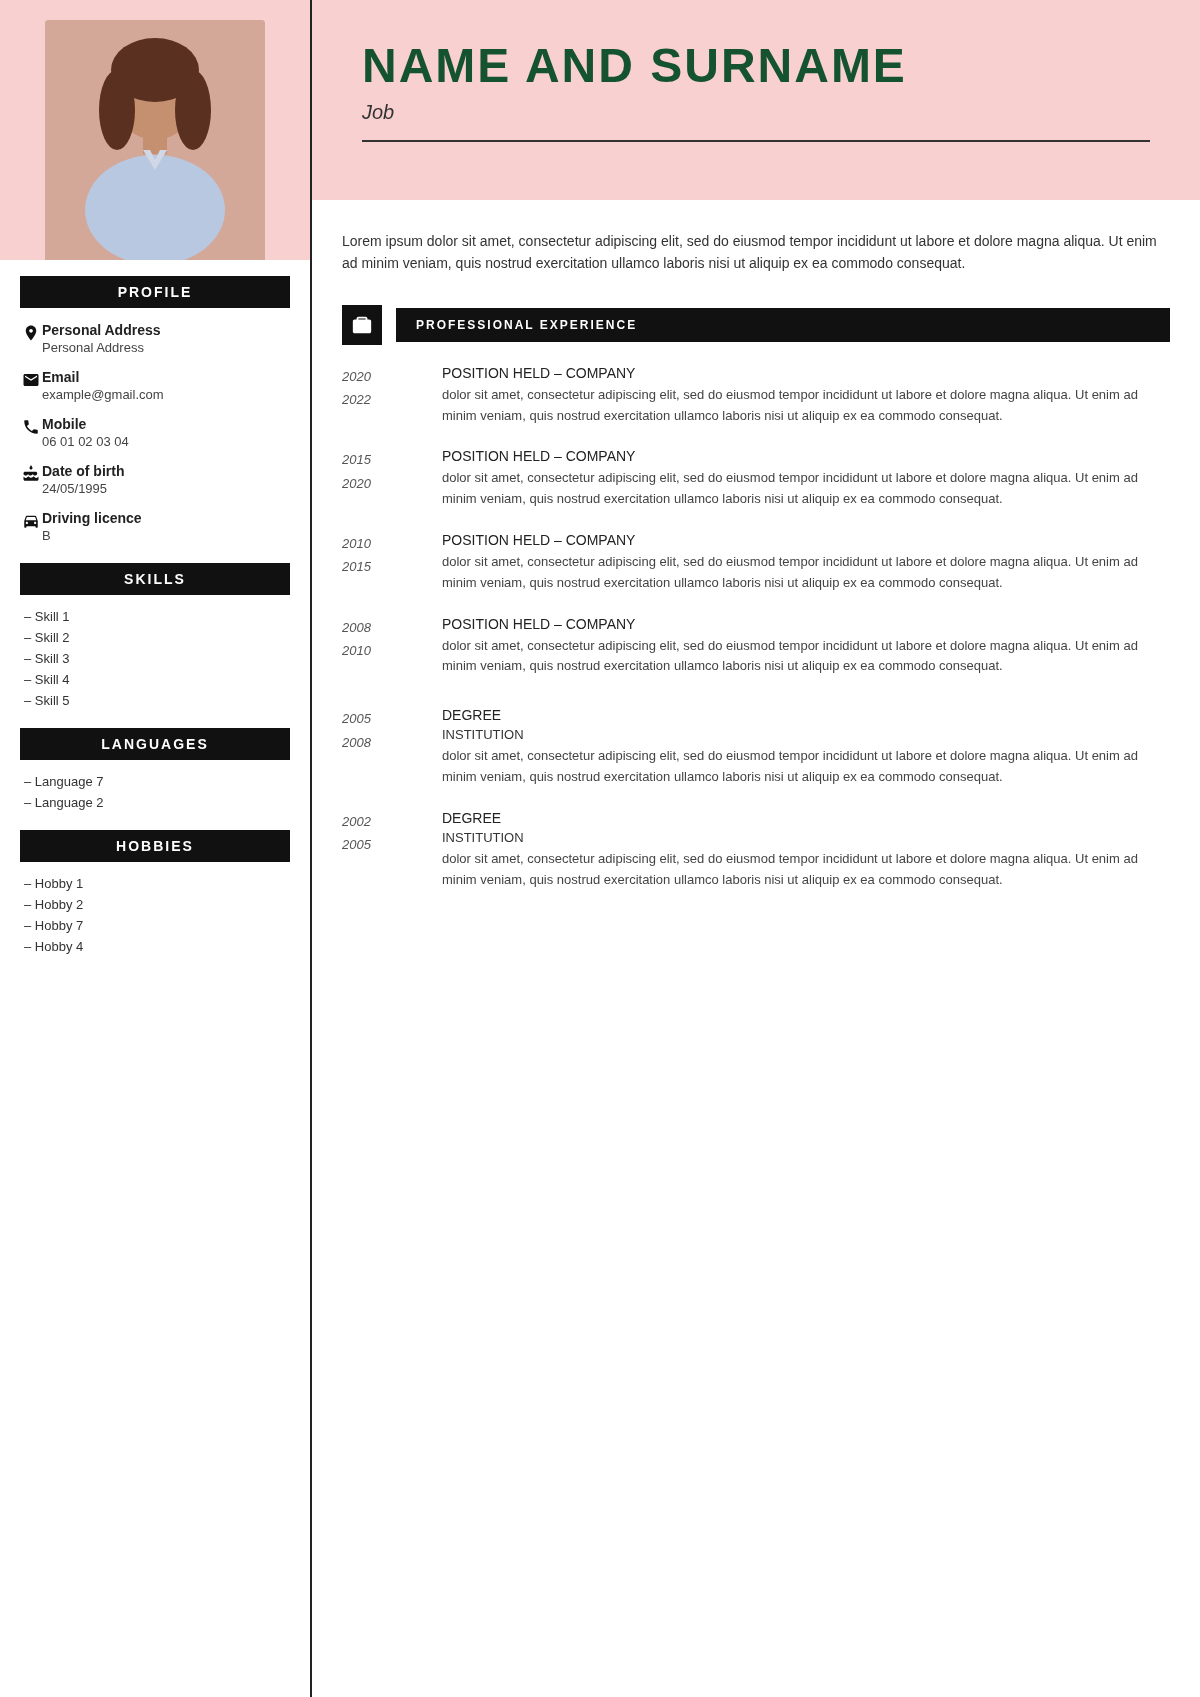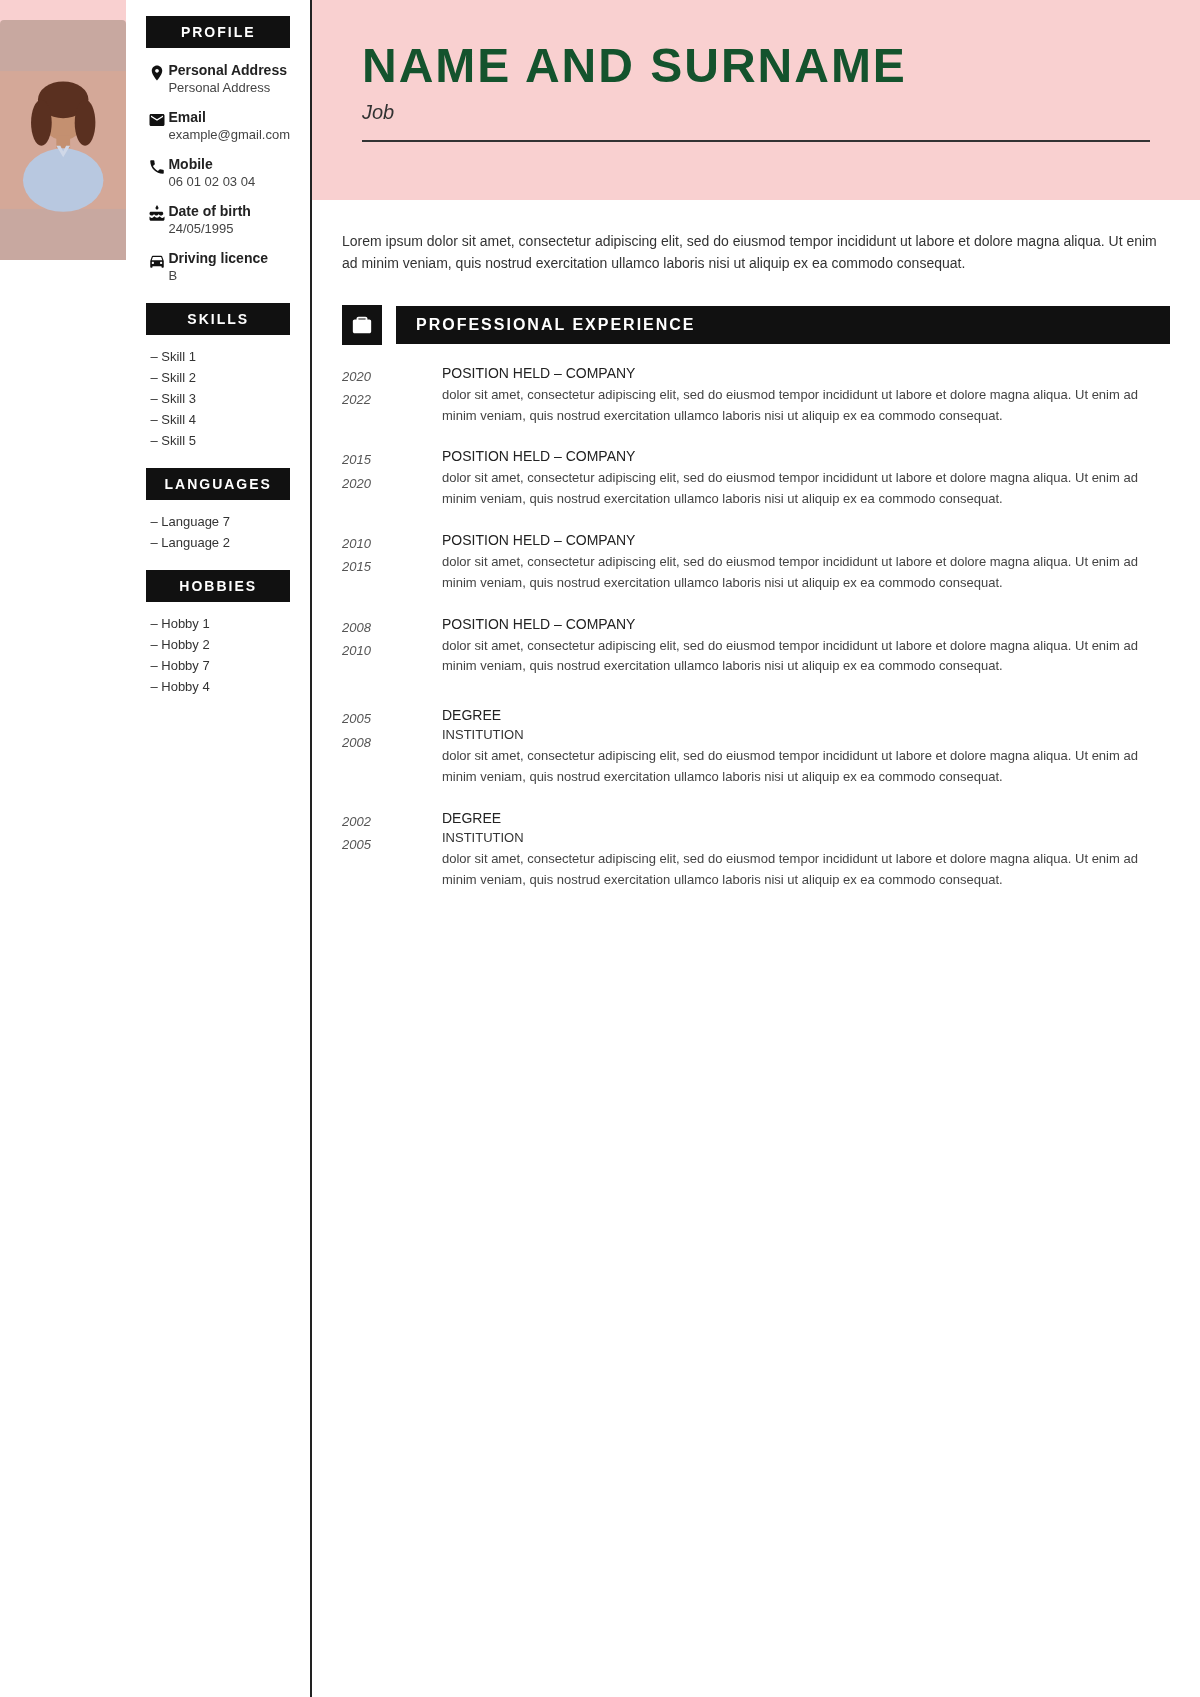--- a/index.html
+++ b/index.html
@@ -17,21 +17,21 @@
       width: 1200px;
       min-height: 1697px;
     }
 
     
     .sidebar {
       width: 310px;
       min-width: 310px;
       background: #fff;
       display: flex;
-      flex-direction: row;
+      flex-direction: column;
     }
 
     .sidebar-photo {
       background: #f9d0d0;
       height: 260px;
       display: flex;
       align-items: flex-end;
       justify-content: center;
       padding-bottom: 0;
       overflow: hidden;
@@ -210,21 +210,21 @@
 
     .main-section-icon svg {
       width: 22px;
       height: 22px;
       fill: #fff;
     }
 
     .main-section-title-bar {
       background: #111;
       color: #fff;
-      font-size: 16px;
+      font-size: 12px;
       font-weight: bold;
       letter-spacing: 2px;
       padding: 10px 20px;
       flex: 1;
     }
 
     .experience-entry {
       display: flex;
       gap: 20px;
       margin-bottom: 22px;

